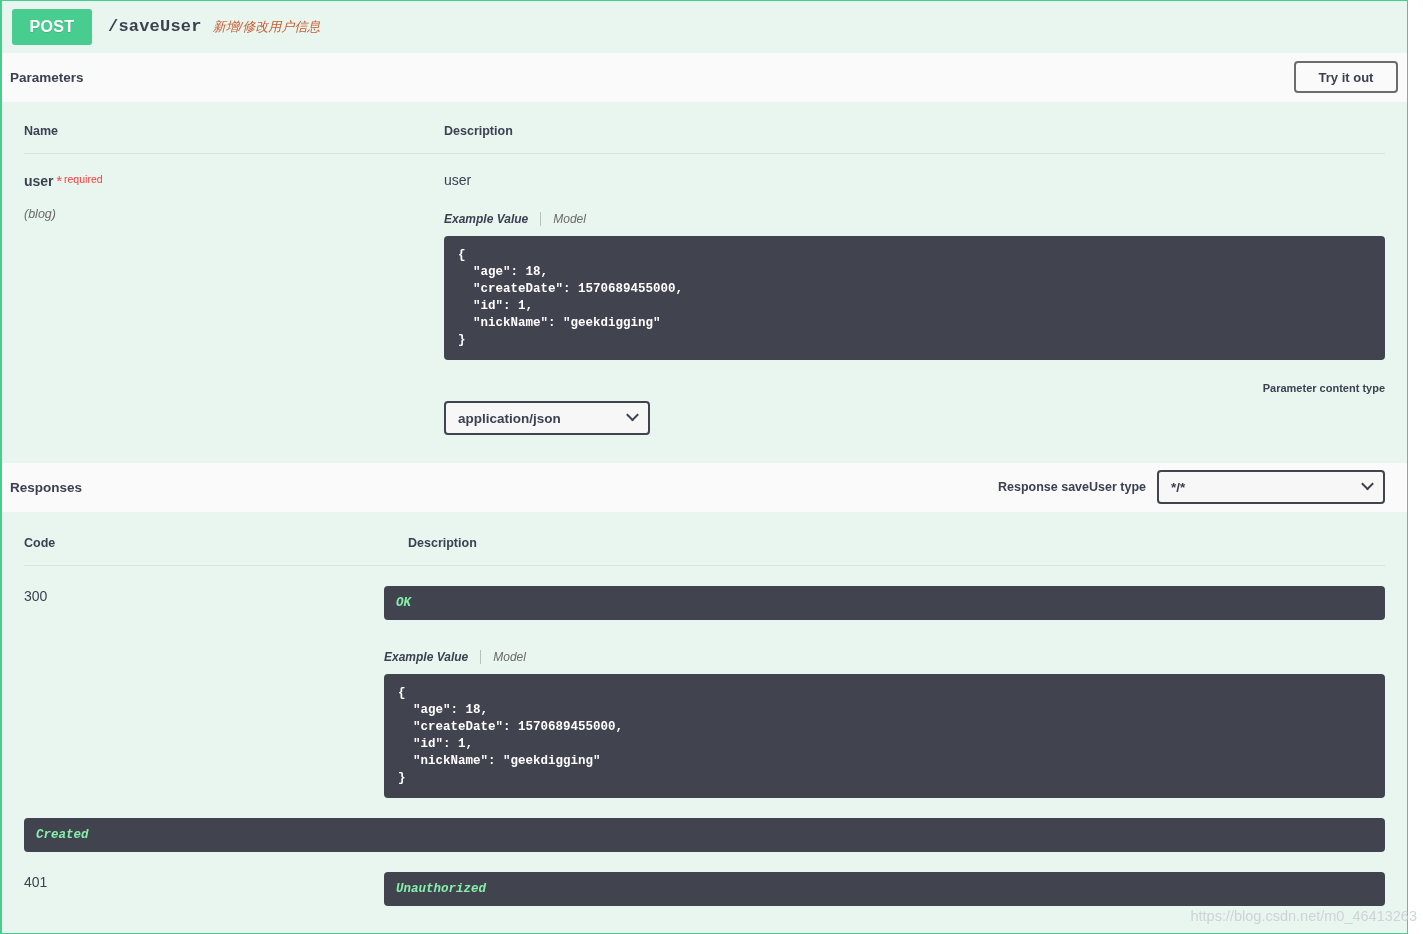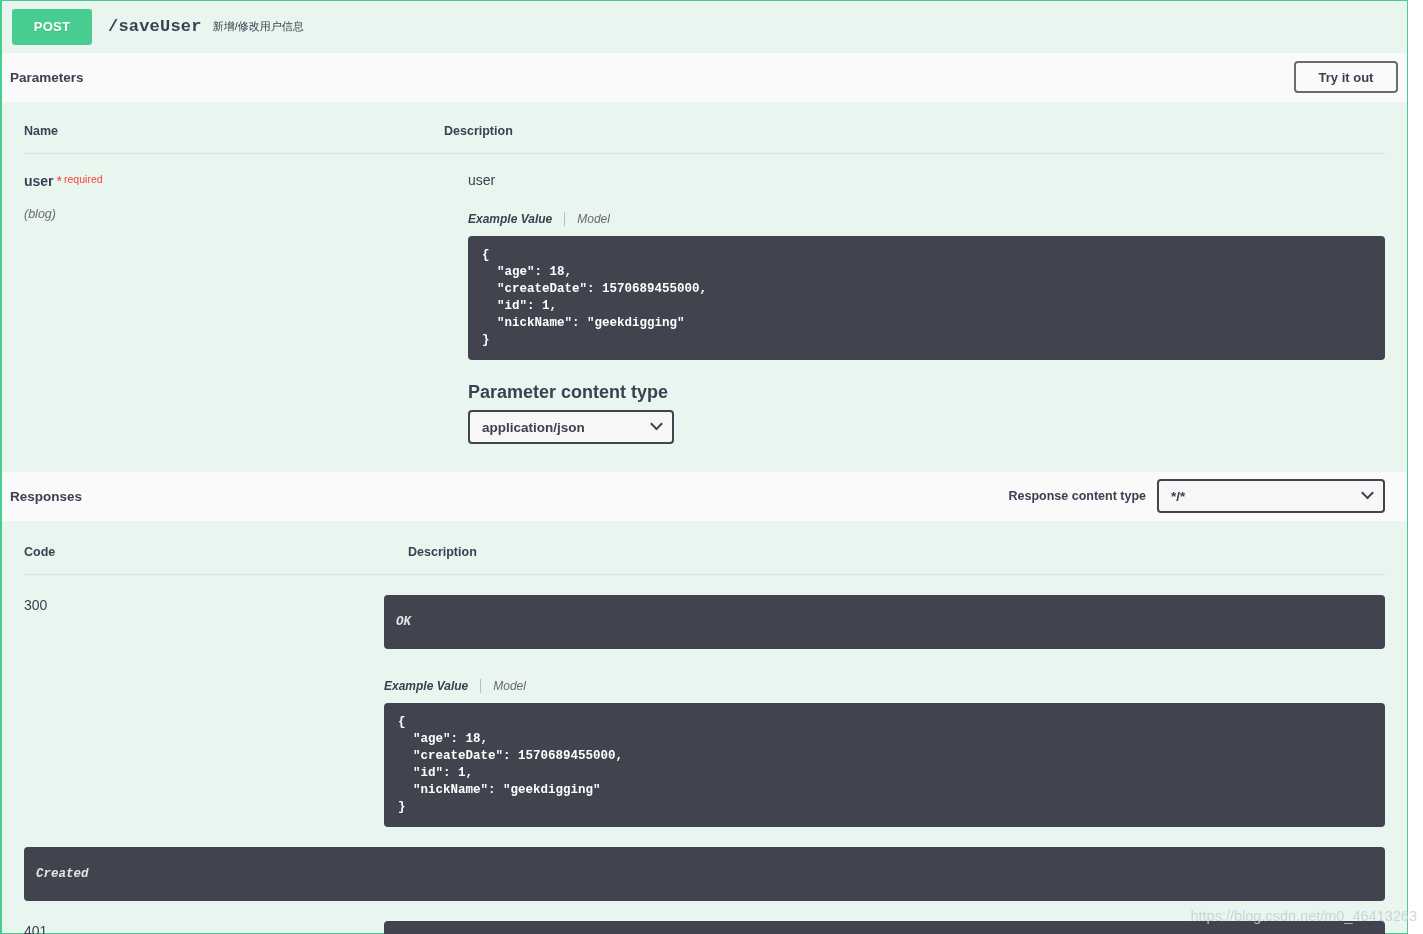--- a/index.html
+++ b/index.html
@@ -39,42 +39,43 @@
     display: flex;
     align-items: center;
     padding: 0 10px;
   }
   .method-badge {
     width: 80px;
     height: 36px;
     background: #49cc90;
     border-radius: 3px;
     color: #ffffff;
-    font-size: 13px;
+    font-size: 16px;
     font-weight: bold;
     letter-spacing: 0.3px;
     display: flex;
     align-items: center;
     justify-content: center;
     text-shadow: 0 1px 0 rgba(0,0,0,.1);
     flex: 0 0 auto;
   }
   .op-path {
     margin-left: 16px;
     font-family: "Liberation Mono", monospace;
     font-size: 17px;
     font-weight: bold;
     color: #3b4151;
     letter-spacing: 0.2px;
   }
   .op-desc {
     margin-left: 11px;
-    font-size: 11px;
-    color: #0f172a;
+    font-size: 13px;
+    color: #c2410c;
     opacity: .85;
+    font-style: italic;
   }
 
   
   .section-head {
     background: #fafafa;
     height: 50px;
     display: flex;
     align-items: center;
     padding: 0 8px;
     position: relative;
@@ -154,21 +155,20 @@
     font-size: 12.5px;
     font-weight: bold;
     color: #3b4151;
   }
   .col-name { width: 396px; flex: 0 0 396px; }
   .col-desc { flex: 1 1 auto; padding-left: 24px; }
 
   .param-row {
     display: flex;
     padding-top: 18px;
-    gap: 24px;
   }
   .param-name {
     font-size: 14px;
     font-weight: bold;
     color: #3b4151;
   }
   .req-star {
     color: #f93e3e;
     font-size: 14px;
     margin-left: 3px;
@@ -219,24 +219,25 @@
     color: #ffffff;
     font-family: "Liberation Mono", monospace;
     font-size: 12.5px;
     line-height: 17px;
     padding: 11px 14px;
     white-space: pre;
     font-weight: bold;
   }
 
   .ct-label {
-    font-size: 18px;
+    font-size: 11px;
     font-weight: bold;
     color: #3b4151;
     margin: 22px 0 7px 0;
+    text-align: right;
   }
   .select-box.param-ct { width: 206px; }
 
   
   .sec-gap { height: 27px; background: #e8f6ef; }
 
   
   .resp-row {
     display: flex;
     padding-top: 20px;
@@ -245,26 +246,26 @@
     width: 360px;
     flex: 0 0 360px;
     font-size: 14px;
     color: #3b4151;
     padding-top: 2px;
   }
   .resp-body { flex: 1 1 auto; }
   .resp-msg {
     background: #41444e;
     border-radius: 4px;
-    color: #e5e5e5;
+    color: #86efac;
     font-family: "Liberation Mono", monospace;
     font-size: 12.5px;
     font-weight: bold;
     font-style: italic;
-    padding: 20px 12px;
+    padding: 10px 12px;
     min-height: 32px;
     display: flex;
     align-items: center;
   }
   .resp-spacer { height: 30px; }
 
   .tbl-head.resp-head { padding-top: 24px; }
   .col-code { width: 360px; flex: 0 0 360px; }
 
   
@@ -334,21 +335,21 @@
           </div>
         </div>
       </div>
     </div>
 
     <div class="sec-gap"></div>
 
     <div class="section-head">
       <span class="section-title">Responses</span>
       <div class="resp-ct-wrap">
-        <span class="resp-ct-label">Response content type</span>
+        <span class="resp-ct-label">Response saveUser type</span>
         <div class="select-box wide">
           <span>*/*</span>
           <span class="chev"></span>
         </div>
       </div>
     </div>
 
     <div class="tbl">
       <div class="tbl-head resp-head">
         <div class="th col-code">Code</div>

